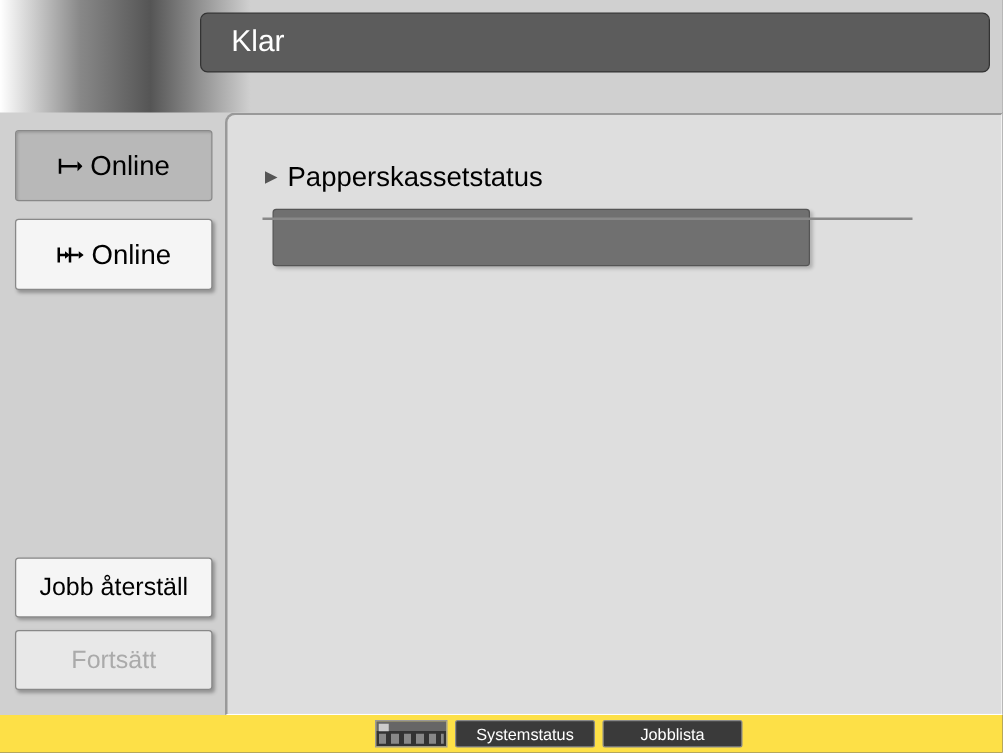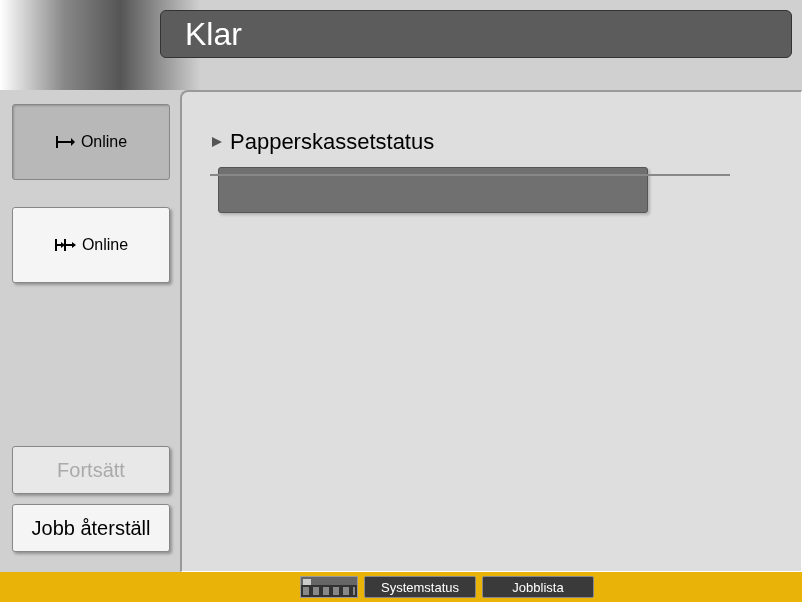--- a/index.html
+++ b/index.html
@@ -33,43 +33,43 @@
       height: 48px;
       background: #5c5c5c;
       border: 1px solid #333;
       border-radius: 6px;
       display: flex;
       align-items: center;
       padding-left: 24px;
     }
     .header-title {
       color: #fff;
-      font-size: 32px;
+      font-size: 24px;
       font-weight: normal;
     }
     .main-area {
       display: flex;
       height: 482px;
     }
     .sidebar {
       width: 180px;
       padding: 14px 10px 10px 12px;
       display: flex;
       flex-direction: column;
     }
     .sidebar-button {
-      height: 76px;
+      height: 57px;
       background: #f5f5f5;
       border: 1px solid #888;
       border-radius: 3px;
-      margin-bottom: 27px;
+      margin-bottom: 14px;
       display: flex;
       align-items: center;
       justify-content: center;
-      font-size: 16px;
+      font-size: 22px;
       cursor: pointer;
       box-shadow: 2px 2px 3px rgba(0,0,0,0.3);
     }
     .sidebar-button.selected {
       background: #b8b8b8;
       box-shadow: inset 1px 1px 2px rgba(0,0,0,0.2);
     }
     .sidebar-button.disabled {
       color: #aaa;
       background: #e8e8e8;
@@ -123,21 +123,21 @@
       width: 430px;
       height: 46px;
       background: #707070;
       border: 1px solid #555;
       border-radius: 3px;
       box-shadow: 2px 2px 3px rgba(0,0,0,0.2);
     }
     .bottom-bar {
       width: 802px;
       height: 30px;
-      background: #eab308;
+      background: #fde047;
       display: flex;
       align-items: center;
       position: relative;
     }
     .bottom-indicator {
       position: absolute;
       left: 300px;
       top: 4px;
       width: 58px;
       height: 22px;
@@ -218,26 +218,26 @@
             <polygon points="7,5 11,8 7,11" fill="#000"></polygon>
             <line x1="11" y1="8" x2="18" y2="8" stroke="#000" stroke-width="2"></line>
             <polygon points="18,5 22,8 18,11" fill="#000"></polygon>
           </svg>
         </span>
         <span>Online</span>
       </div>
 
       <div class="sidebar-spacer"></div>
 
+      <div class="sidebar-button bottom">
+        <span>Jobb återställ</span>
+      </div>
+
       <div class="sidebar-button bottom disabled">
         <span>Fortsätt</span>
-      </div>
-
-      <div class="sidebar-button bottom">
-        <span>Jobb återställ</span>
       </div>
     </div>
 
     <div class="content">
       <div class="section-header">
         <span class="tri">
           <svg width="14" height="14" viewBox="0 0 14 14">
             <polygon points="2,2 12,7 2,12" fill="#555"></polygon>
           </svg>
         </span>

